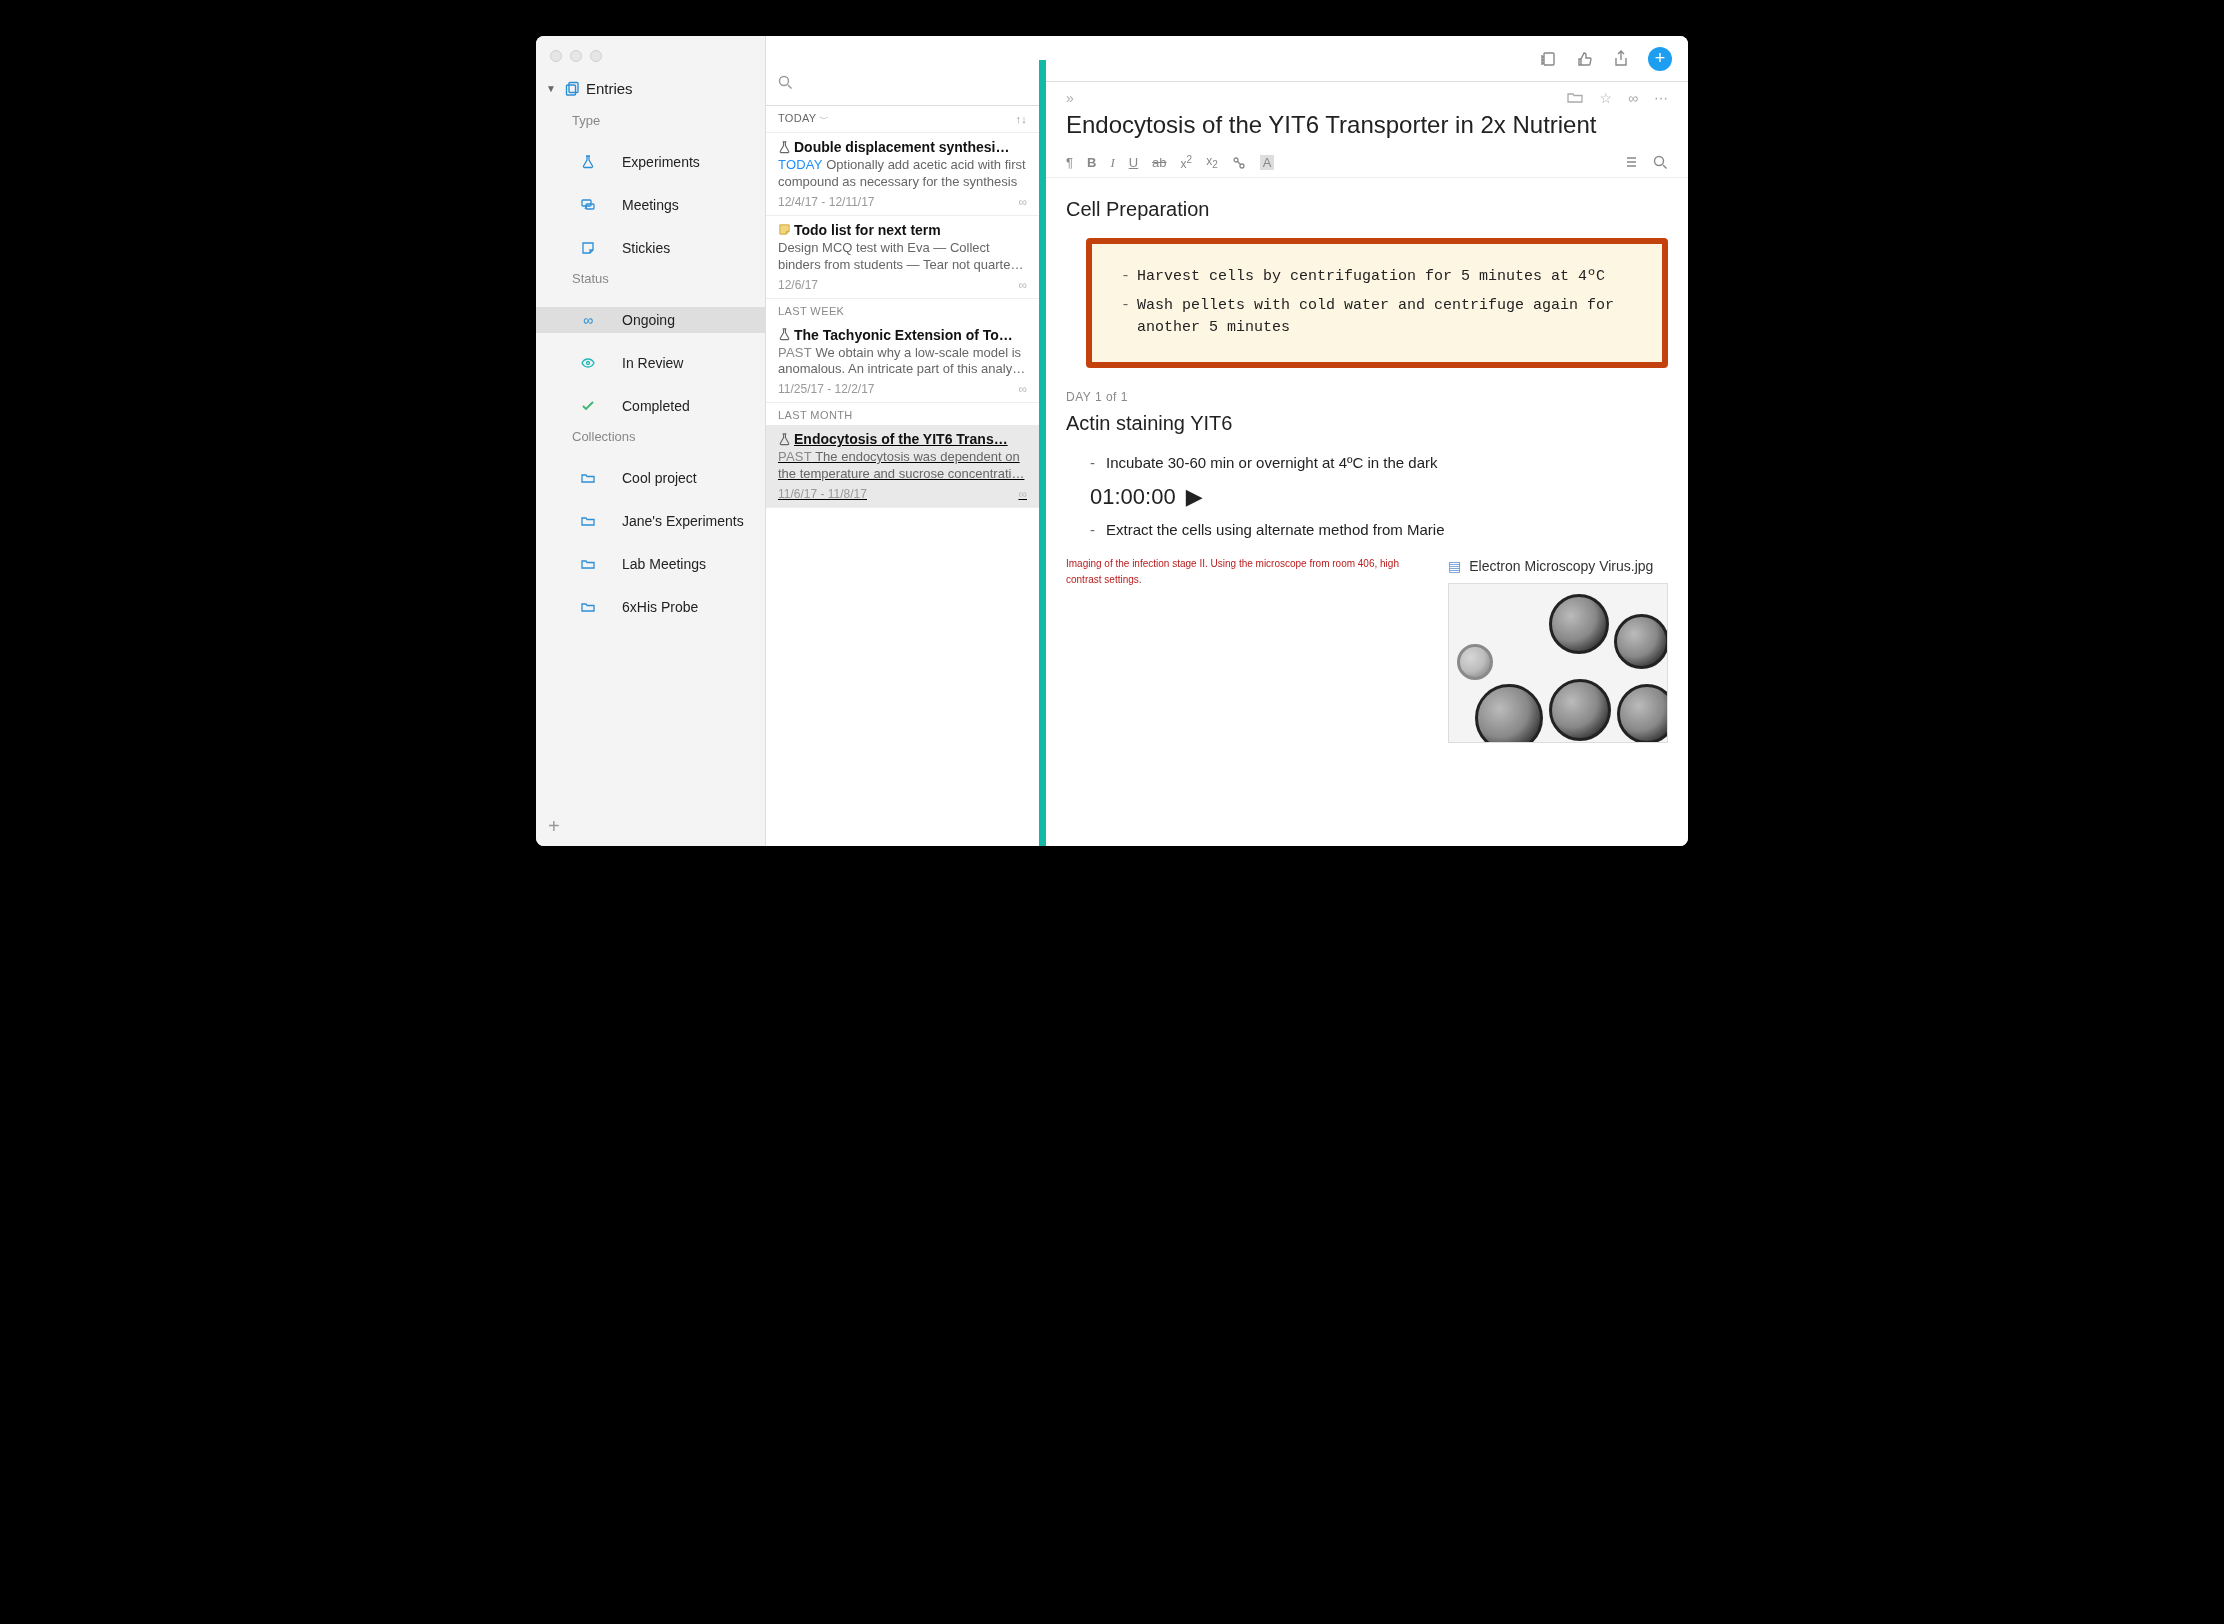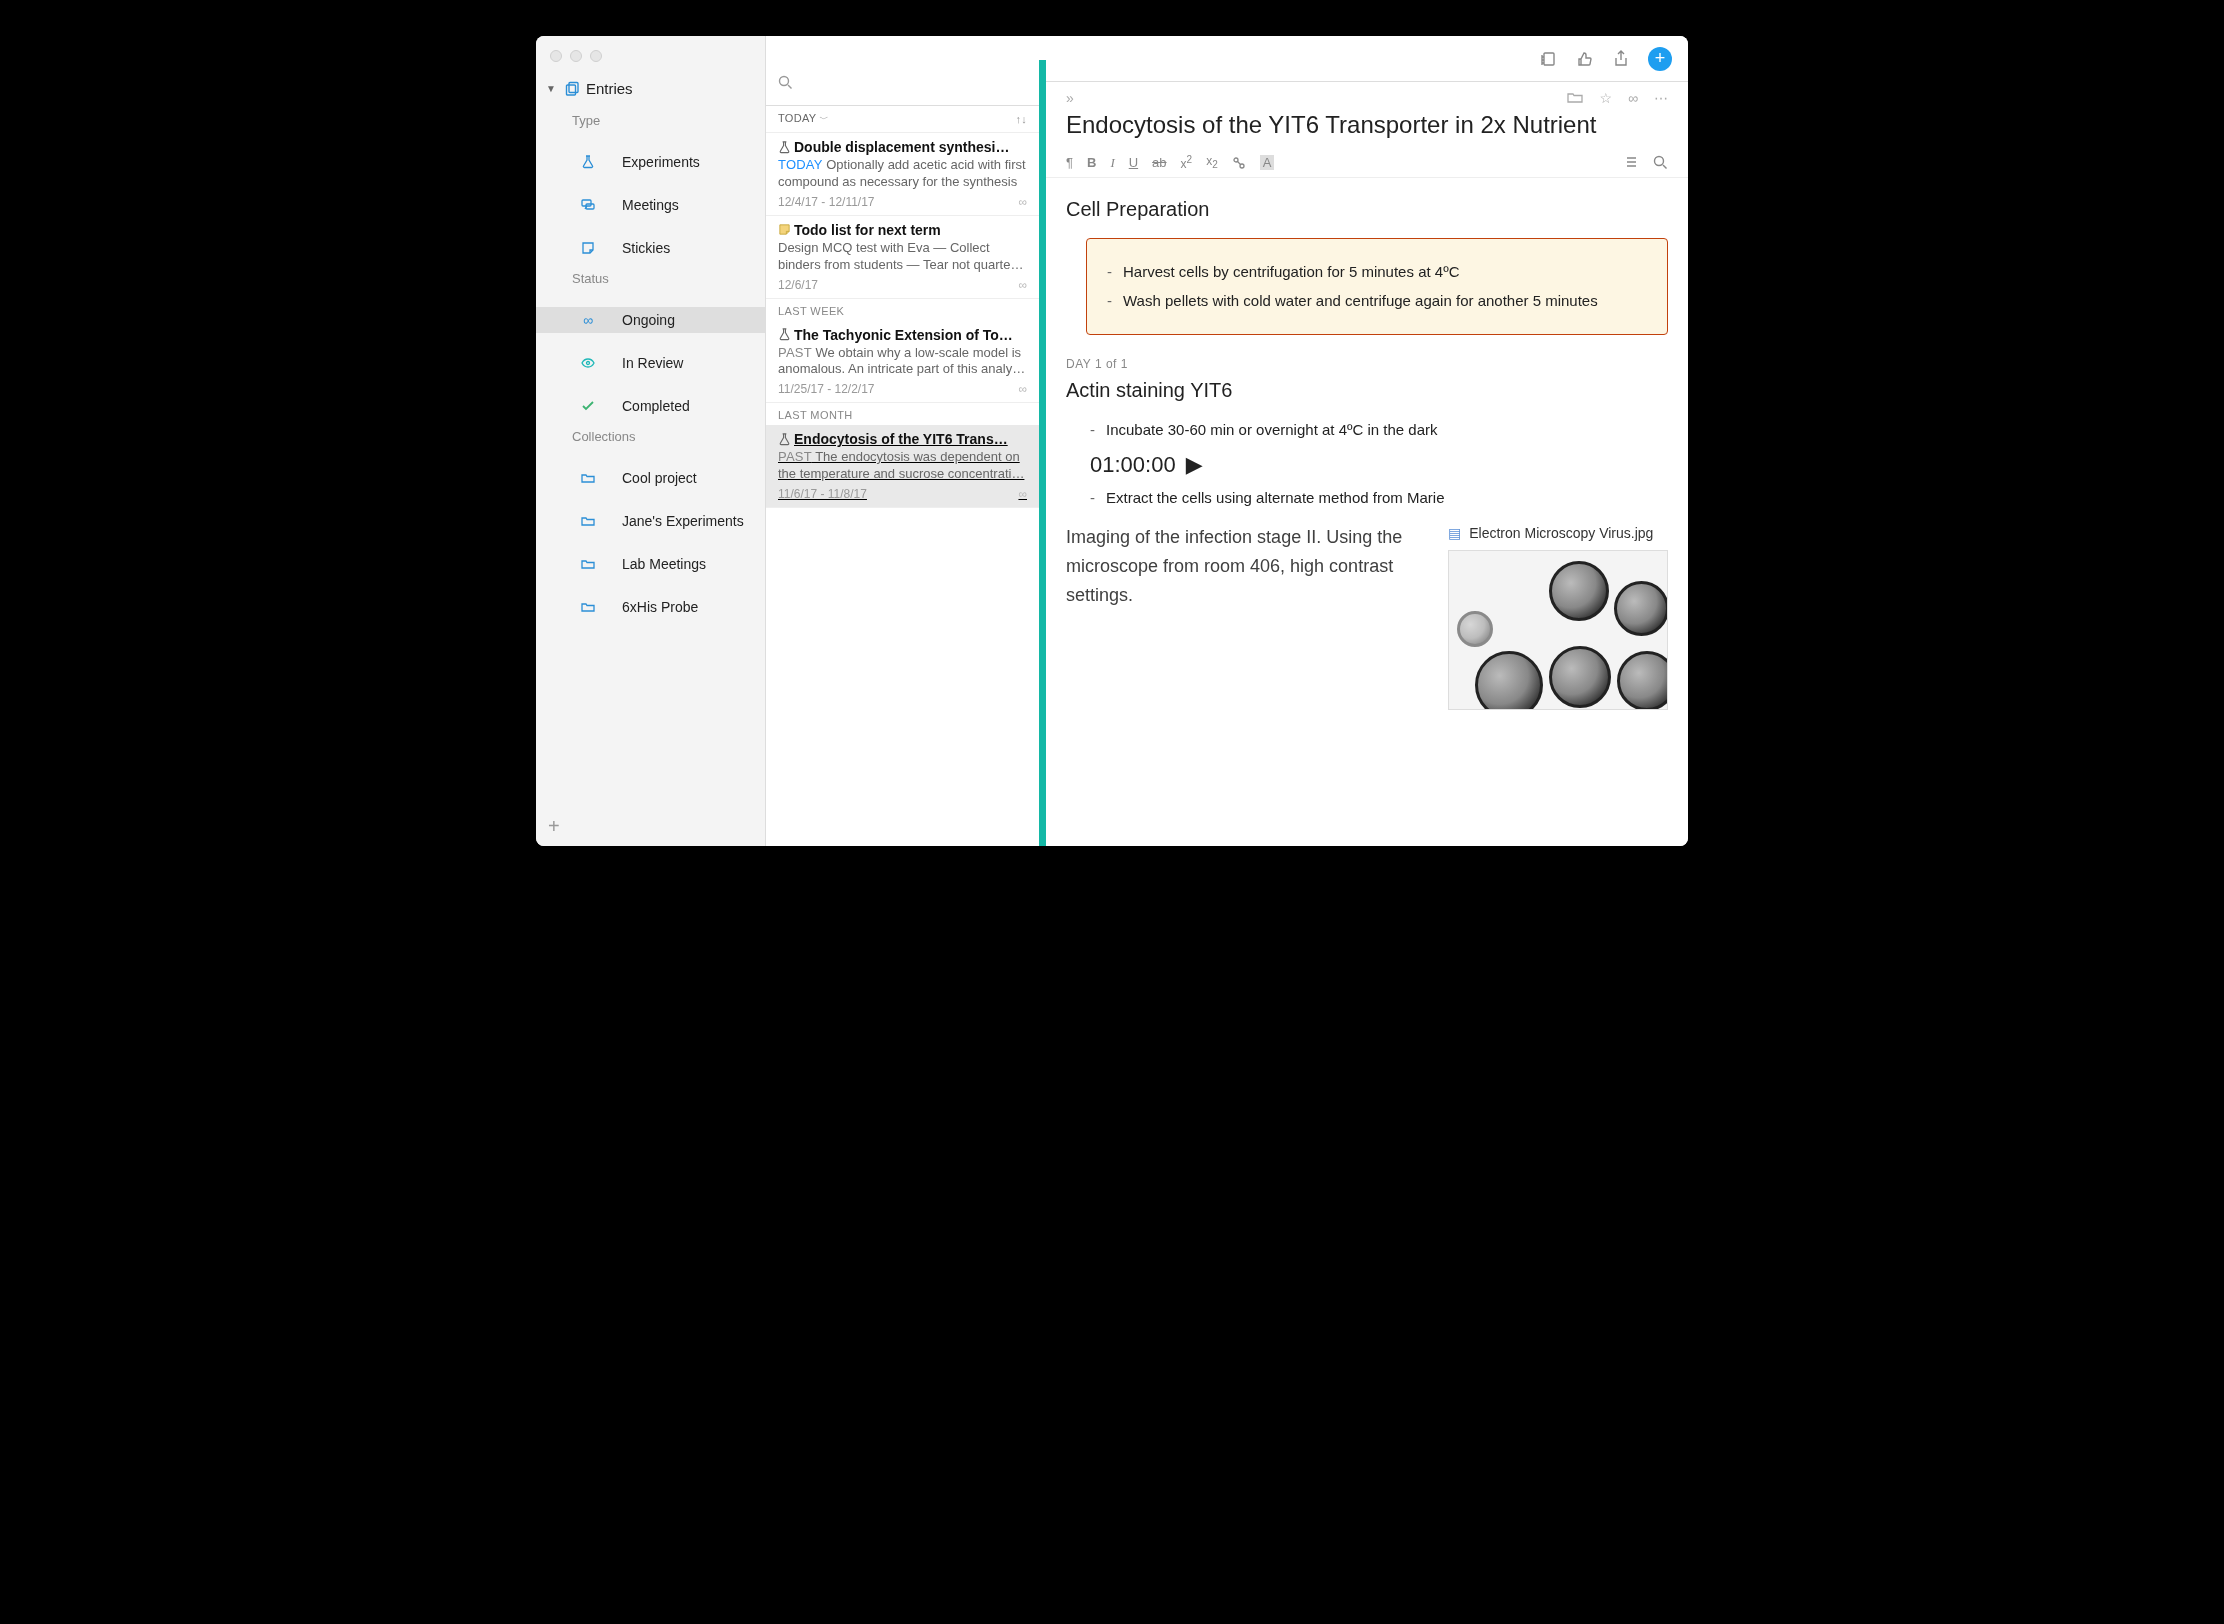--- a/index.html
+++ b/index.html
@@ -52,28 +52,28 @@
   .fmt-bar .b { font-weight:bold; }
   .fmt-bar .i { font-style:italic; font-family: Georgia, serif; }
   .fmt-bar .u { text-decoration: underline; }
   .fmt-bar .s { text-decoration: line-through; }
   .fmt-bar .sup { font-size:12px; }
   .fmt-bar .sub { font-size:12px; }
   .fmt-bar .hl { background:#ddd; padding:0 3px; }
   .fmt-spacer { flex:1; }
   .note-body { padding: 16px 20px 20px; overflow:auto; color:#222; font-size:15px; line-height:1.5; }
   .note-body h2 { font-size: 20px; font-weight:500; margin-bottom: 14px; }
-  .callout { background:#fdf6e3; border:1px solid #c2410c; border-radius:4px; padding: 16px 16px; margin: 4px 0 20px 20px; }
+  .callout { background:#fdf6e3; border:6px solid #c2410c; border-radius:4px; padding: 16px 25px; margin: 4px 0 20px 20px; font-family: Liberation Mono, monospace; }
   .callout ul, .note-body ul { list-style: none; }
   .callout li, .note-body ul.dash > li { position:relative; padding-left: 20px; margin: 6px 0; }
   .callout li::before, .note-body ul.dash > li::before { content:"-"; position:absolute; left:4px; color:#666; }
   .day-tag { font-size: 12px; letter-spacing:.5px; color:#888; margin-top: 14px; }
   .timer-row { display:flex; align-items:center; gap:10px; font-size:22px; color:#222; margin: 4px 0 6px 24px; }
   .cols { display:flex; gap:24px; margin-top: 14px; align-items:flex-start; }
-  .cols .left { flex:1; font-size:18px; color:#404040; line-height:1.6; }
+  .cols .left { flex:1; font-size:10px; color:#b91c1c; line-height:1.6; }
   .attachment { }
   .attachment-label { display:flex; align-items:center; gap:8px; font-size: 14px; color:#333; margin-bottom:6px; }
   .em-image { width: 220px; height: 160px; background:#f4f4f4; border:1px solid #ddd; position:relative; overflow:hidden; }
   .em-image div { position:absolute; border-radius:50%; background: radial-gradient(circle at 35% 35%, #bbb 0%, #888 50%, #333 80%); border: 3px solid #222; }
   svg { display:block; }
 </style>
 </head>
 <body>
 
 <div class="window">

